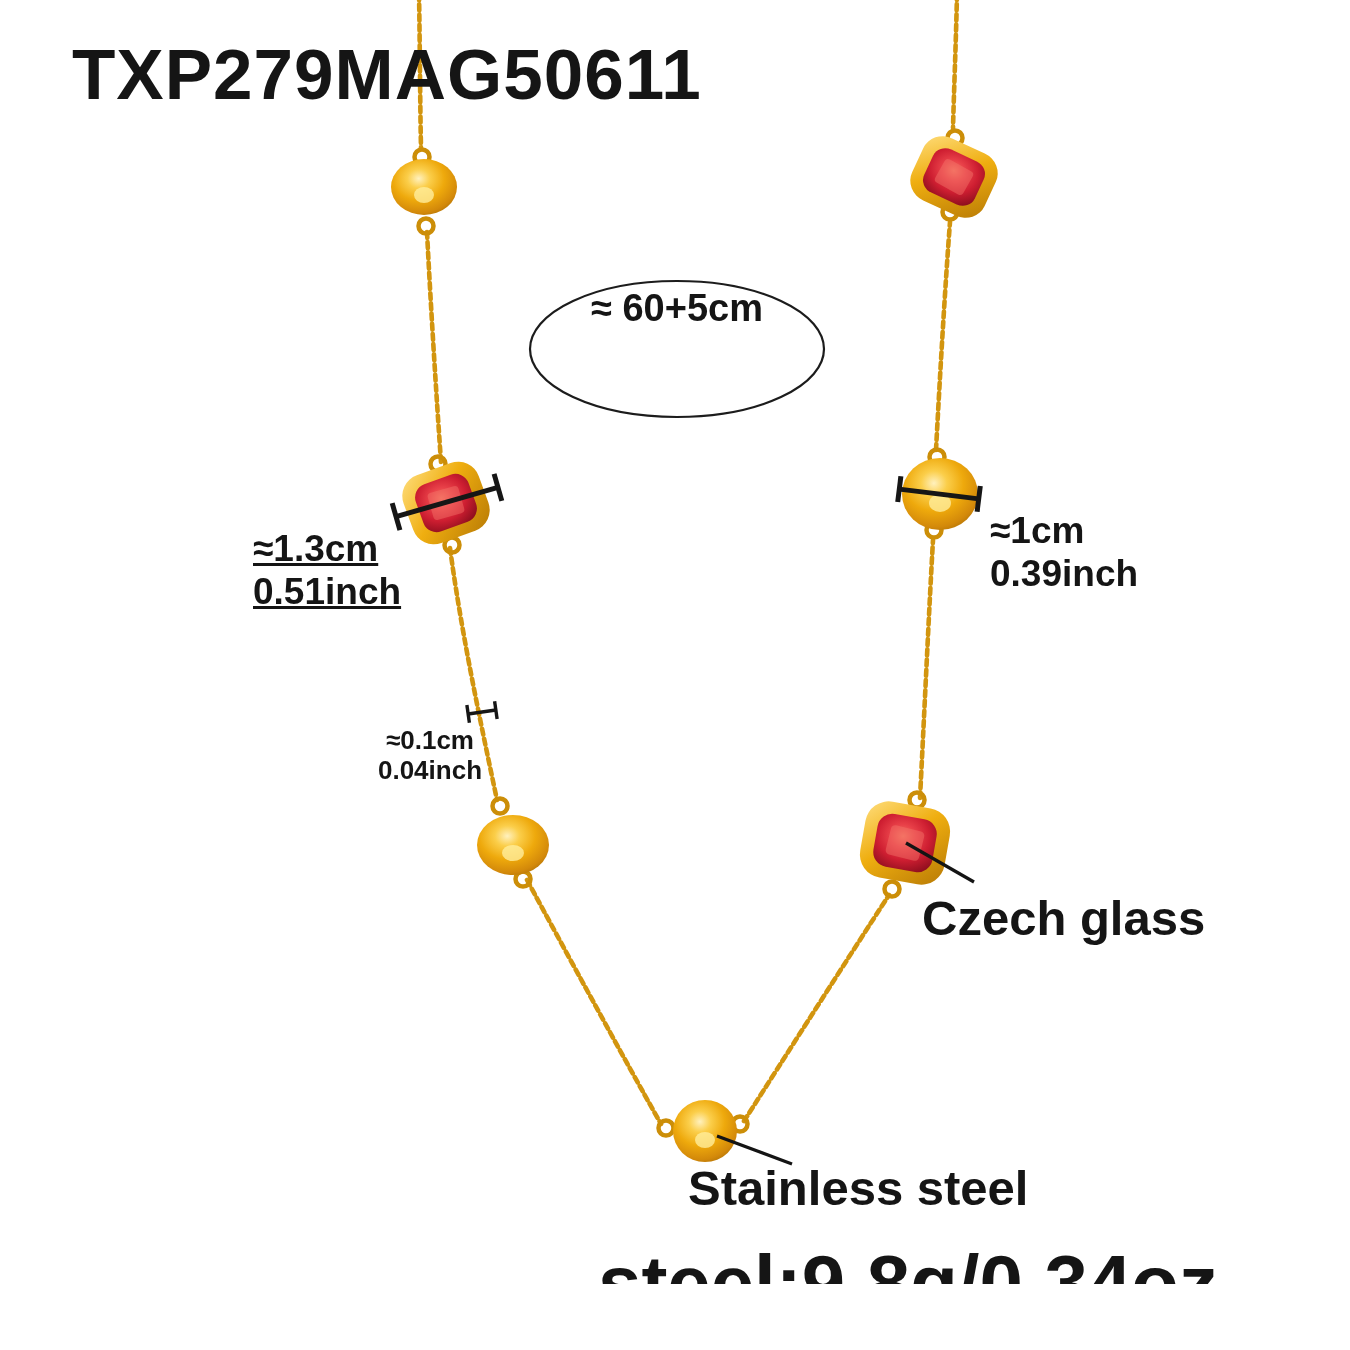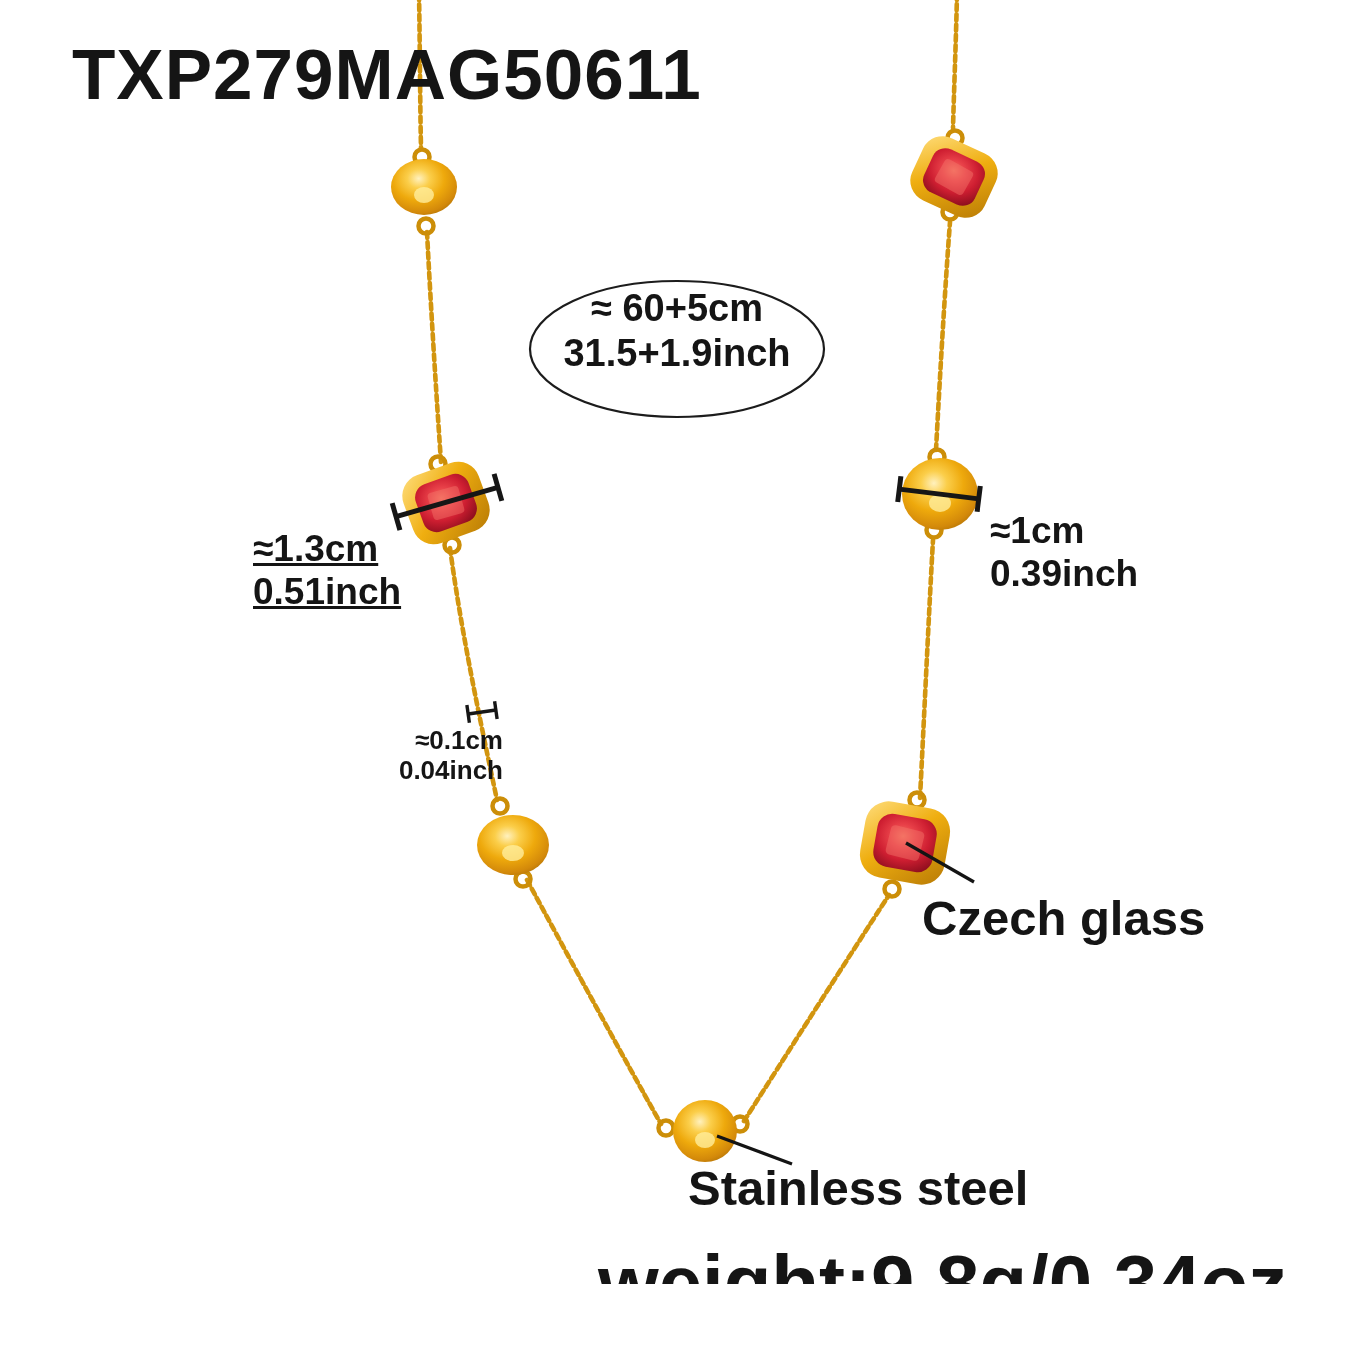--- a/index.html
+++ b/index.html
@@ -14,21 +14,21 @@
   .chain{fill:none;stroke-width:4.6;stroke-dasharray:6 4.2;stroke-linecap:round;}
   .ring{fill:none;stroke:#cc8e08;stroke-width:4.5;}
   .meas{stroke:#161616;stroke-width:5;stroke-linecap:butt;}
   .meas-thin{stroke:#161616;stroke-width:3.4;stroke-linecap:butt;}
   .pointer{stroke:#141414;stroke-width:3.2;stroke-linecap:butt;}
   .t{position:absolute;color:#151515;font-weight:700;white-space:nowrap;}
   #code{left:72px;top:34px;font-size:71px;letter-spacing:1px;}
   #oval-label{left:527px;top:286px;width:300px;text-align:center;font-size:38px;line-height:1.18;}
   #left-size{left:253px;top:528px;font-size:37px;line-height:1.15;text-decoration:underline;}
   #right-size{left:990px;top:510px;font-size:37px;line-height:1.15;}
-  #chain-size{left:357px;top:726px;width:146px;text-align:right;font-size:26px;line-height:1.15;}
+  #chain-size{left:357px;top:726px;width:146px;text-align:center;font-size:26px;line-height:1.15;}
   #czech{left:922px;top:890px;font-size:49px;}
   #steel{left:688px;top:1160px;font-size:49px;}
   #weight{left:598px;top:1238px;font-size:78px;}
 </style>
 </head>
 <body>
 
 <div id="stage">
 
   <svg id="necklace-svg" viewBox="0 0 1350 1350" xmlns="http://www.w3.org/2000/svg">
@@ -122,21 +122,20 @@
     <line class="pointer" x1="906" y1="843" x2="974" y2="882"></line>
     <line class="pointer" x1="717" y1="1136" x2="792" y2="1164"></line>
 
     <ellipse cx="677" cy="349" rx="147" ry="68" fill="none" stroke="#1c1c1c" stroke-width="2.2"></ellipse>
   </svg>
 
   <div class="t" id="code">TXP279MAG50611</div>
 
   <div class="t" id="oval-label">
     <div>≈ 60+5cm</div>
-    <div>31.5+1.9inch</div>
   </div>
 
   <div class="t" id="left-size">
     <div>≈1.3cm</div>
     <div>0.51inch</div>
   </div>
 
   <div class="t" id="right-size">
     <div>≈1cm</div>
     <div>0.39inch</div>
@@ -144,15 +143,15 @@
 
   <div class="t" id="chain-size">
     <div>≈0.1cm</div>
     <div>0.04inch</div>
   </div>
 
   <div class="t" id="czech">Czech glass</div>
 
   <div class="t" id="steel">Stainless steel</div>
 
-  <div class="t" id="weight">weight:9.8g/0.34oz</div>
+  <div class="t" id="weight">steel:9.8g/0.34oz</div>
 
 </div>
 
 </body></html>

